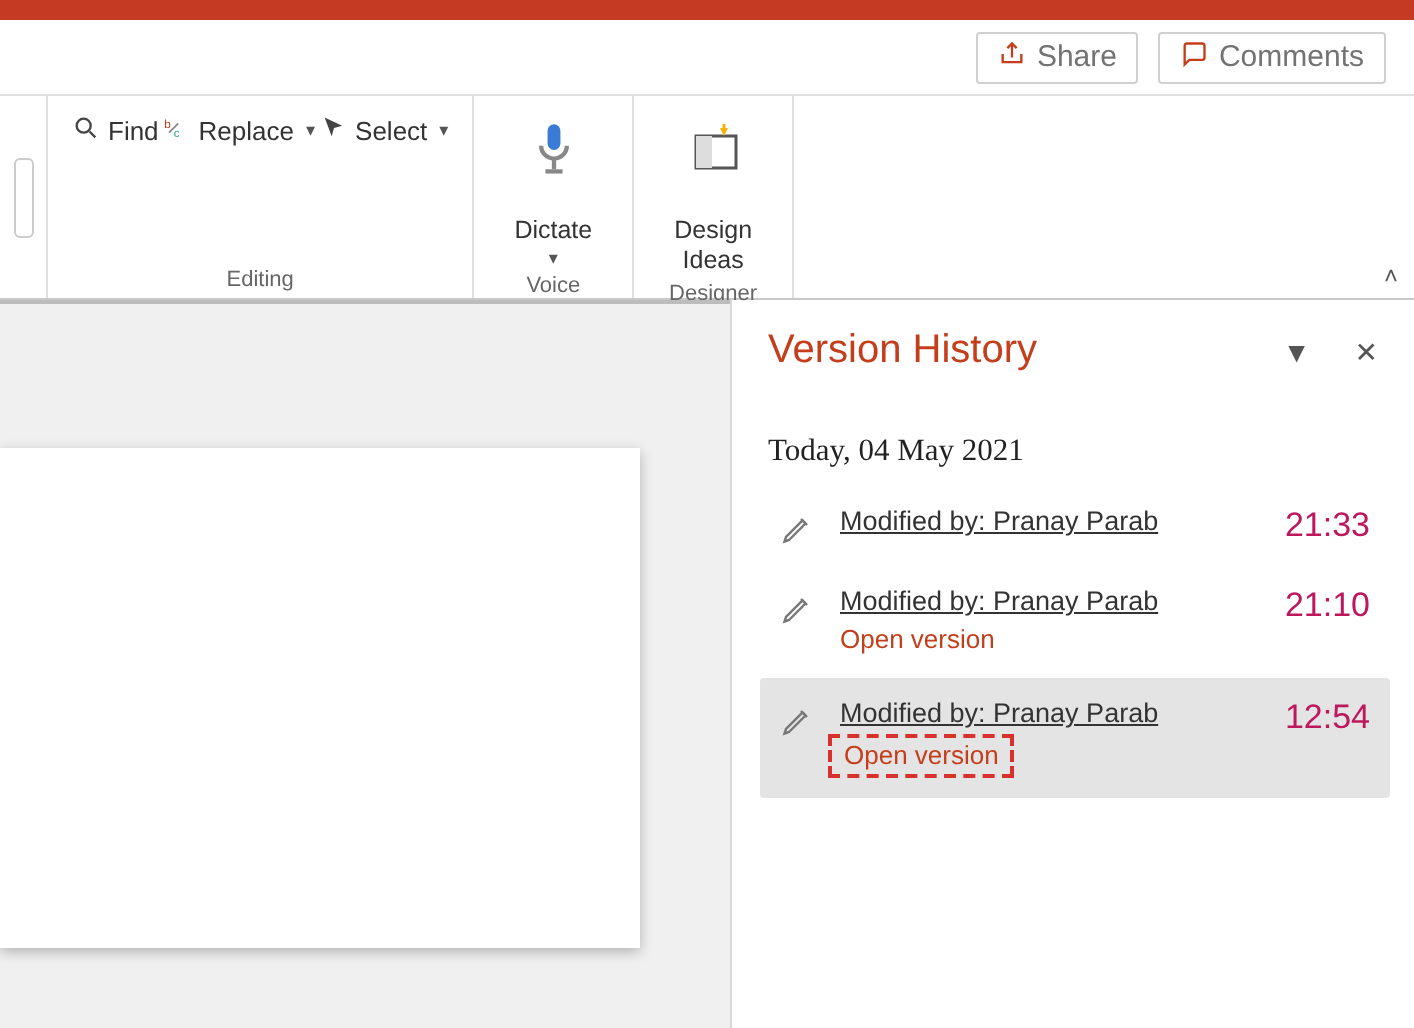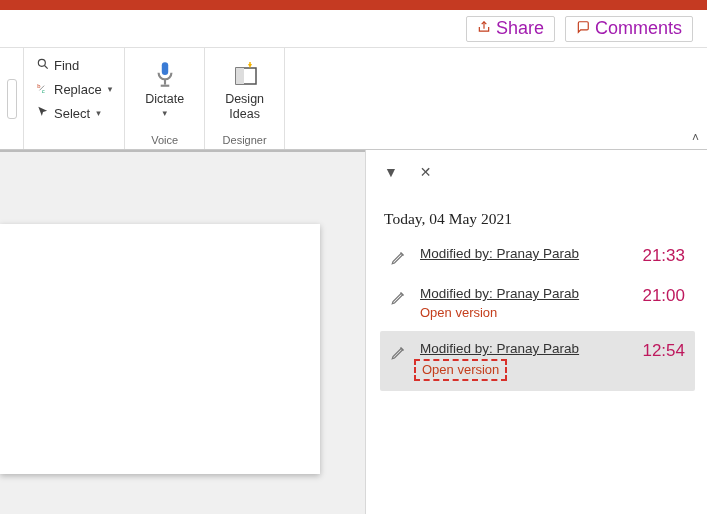--- a/index.html
+++ b/index.html
@@ -1,34 +1,34 @@
 <!DOCTYPE html>
 <html><head>
 <meta charset="utf-8">
 <style>
   * { box-sizing: border-box; margin: 0; padding: 0; font-family: "Segoe UI", Arial, sans-serif; }
   body { width: 707px; height: 514px; background: #fff; overflow: hidden; position: relative; }
 
   .topbar { height: 10px; background: #c53a22; width: 100%; position: relative; }
 
   .header-row { height: 38px; background: #fff; display: flex; align-items: center; justify-content: flex-end; padding-right: 14px; gap: 10px; border-bottom: 1px solid #e0e0e0; }
-  .hbtn { border: 1px solid #d0d0d0; background: #fff; height: 26px; padding: 0 10px; font-size: 18px; color: #a21caf; display: flex; align-items: center; gap: 5px; border-radius: 2px; cursor: pointer; }
+  .hbtn { border: 1px solid #d0d0d0; background: #fff; height: 26px; padding: 0 10px; font-size: 15px; color: #737373; display: flex; align-items: center; gap: 5px; border-radius: 2px; cursor: pointer; }
   .hbtn svg { width: 14px; height: 14px; }
 
   .ribbon { height: 102px; background: #fff; display: flex; border-bottom: 1px solid #c8c8c8; position: relative; }
   .rgroup { border-right: 1px solid #e0e0e0; display: flex; flex-direction: column; justify-content: space-between; padding: 4px 8px 0 8px; }
   .rgroup-label { font-size: 11px; color: #666; text-align: center; padding: 3px 0; }
-  .editing-items { display: flex; flex-direction: column; gap: 2px; padding: 2px 4px; justify-content: flex-end; }
+  .editing-items { display: flex; flex-direction: row; gap: 2px; padding: 2px 4px; justify-content: flex-end; }
   .edit-row { display: flex; align-items: center; gap: 4px; font-size: 13px; color: #333; height: 22px; cursor: pointer; }
   .edit-row svg { width: 14px; height: 14px; }
   .drop { font-size: 9px; color: #555; margin-left: 2px; }
 
   .vgroup { display: flex; flex-direction: column; align-items: center; padding: 6px 12px 0 12px; }
   .vgroup .big-icon { height: 34px; display:flex; align-items:center; justify-content:center; }
-  .vgroup .big-label { font-size: 12.5px; color: #333; margin-top: 0; text-align:center; line-height:1.2; }
+  .vgroup .big-label { font-size: 12.5px; color: #333; margin-top: 16px; text-align:center; line-height:1.2; }
   .vgroup .small-drop { font-size: 9px; color:#555; margin-top:1px; }
 
   .ribbon-leftstub { width: 24px; border-right:1px solid #e0e0e0; display:flex; align-items:center; justify-content:center; }
   .ribbon-leftstub .dot { width:10px; height:40px; border:1px solid #ccc; border-radius:3px; }
 
   .collapse-caret { position:absolute; right:8px; bottom:4px; font-size:12px; color:#555; cursor:pointer; }
 
   .workspace { display:flex; height: calc(514px - 10px - 38px - 102px); }
   .canvas-area { flex:1; background:#f0f0f0; border-top:2px solid #bcbcbc; position:relative; overflow:hidden; }
   .slide { position:absolute; top:72px; left:0; width:320px; height:250px; background:#fff; box-shadow: 0 2px 6px rgba(0,0,0,.25); }
@@ -102,20 +102,21 @@
         <span class="drop">▾</span>
       </div>
       <div class="edit-row">
         <span><svg viewBox="0 0 24 24" fill="#444">
               <path d="M4 3l6 16 2-7 7-2z"></path>
             </svg></span>
         <span>Select</span>
         <span class="drop">▾</span>
       </div>
     </div>
+    <div class="rgroup-label">Editing</div>
   </div>
 
   <div class="rgroup">
     <div class="vgroup">
       <div class="big-icon">
         <svg width="26" height="30" viewBox="0 0 24 28">
             <rect x="9" y="2" width="6" height="12" rx="3" fill="#3a7bd5"></rect>
             <path d="M6 12a6 6 0 0 0 12 0" stroke="#888" stroke-width="2" fill="none"></path>
             <path d="M12 18v5" stroke="#888" stroke-width="2"></path>
             <path d="M8 24h8" stroke="#888" stroke-width="2"></path>
@@ -146,20 +147,21 @@
   <span class="collapse-caret">˄</span>
 </div>
 
 <div class="workspace">
   <div class="canvas-area">
     <div class="slide"></div>
   </div>
 
   <div class="side-panel">
     <div class="panel-header">
+      <div class="panel-title">Version History</div>
       <div class="panel-header-icons">
         <span>▼</span>
         <span>✕</span>
       </div>
     </div>
     <div class="panel-body" id="panel-body">
         <div class="date-head">Today, 04 May 2021</div>
         <div class="vrow">
           <div class="pencil"><svg viewBox="0 0 24 24">
               <path d="M3 21l3-1 11-11-2-2L4 18l-1 3z" stroke-width="1.6"></path>
@@ -169,21 +171,21 @@
             <div class="modby">Modified by: Pranay Parab</div>
           </div>
           <div class="vtime">21:33</div>
         </div>
         <div class="vrow">
           <div class="pencil"><svg viewBox="0 0 24 24">
               <path d="M3 21l3-1 11-11-2-2L4 18l-1 3z" stroke-width="1.6"></path>
               <path d="M14 6l4 4" stroke-width="1.6"></path>
             </svg></div>
           <div class="vinfo"><div class="modby">Modified by: Pranay Parab</div><div class="openver">Open version</div></div>
-          <div class="vtime">21:00</div>
+          <div class="vtime">21:10</div>
         </div>
         <div class="vrow selected">
           <div class="pencil"><svg viewBox="0 0 24 24">
               <path d="M3 21l3-1 11-11-2-2L4 18l-1 3z" stroke-width="1.6"></path>
               <path d="M14 6l4 4" stroke-width="1.6"></path>
             </svg></div>
           <div class="vinfo"><div class="modby">Modified by: Pranay Parab</div><div class="openver highlight-box">Open version</div></div>
           <div class="vtime">12:54</div>
         </div>
       </div>

